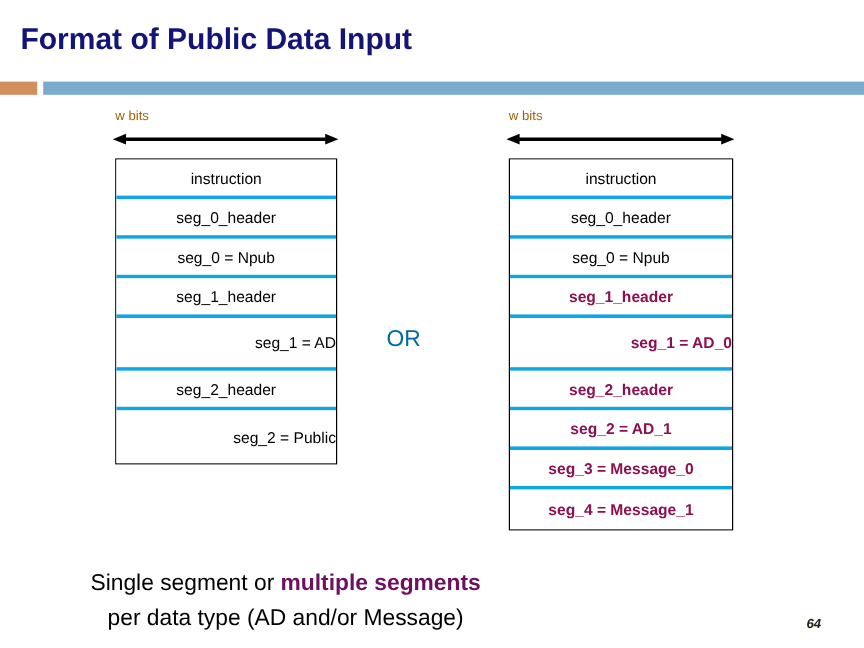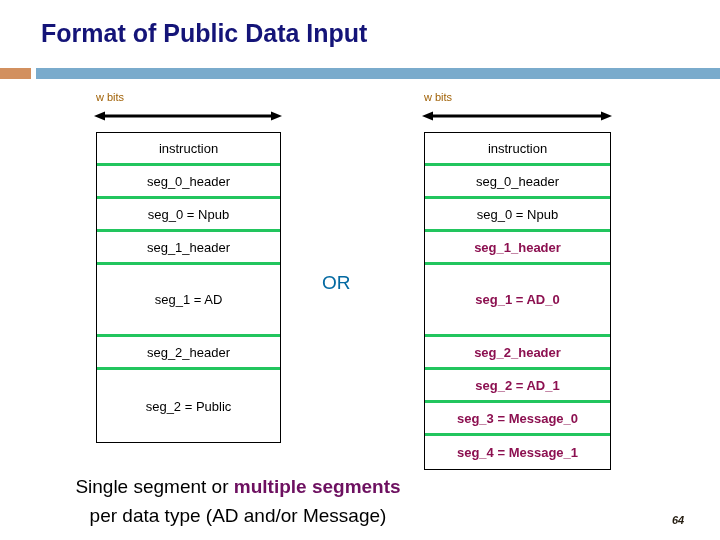--- a/index.html
+++ b/index.html
@@ -18,21 +18,20 @@
   
   #slide-title {
     position: absolute;
     left: 17px;
     top: 19px;
     font-size: 25px;
     font-weight: bold;
     color: #141478;
     letter-spacing: 0px;
     white-space: nowrap;
-    margin-left: 24px;
   }
 
   
   #divider {
     position: absolute;
     left: 0;
     top: 68px;
     width: 720px;
     height: 11px;
   }
@@ -75,32 +74,32 @@
     position: absolute;
     border: 1px solid #000000;
     background: #ffffff;
     box-sizing: border-box;
   }
   #table-left  { left: 96px;  top: 132px; width: 185px; }
   #table-right { left: 424px; top: 132px; width: 187px; }
 
   .seg-row {
     box-sizing: border-box;
-    border-bottom: 3px solid #22c55e;
+    border-bottom: 3px solid #0ea5e9;
     display: flex;
     align-items: center;
     justify-content: center;
     font-size: 13px;
     color: #000000;
     background: #ffffff;
     height: 33px;
     text-align: center;
   }
   .seg-row:last-child { border-bottom: none; }
-  .seg-row.tall { height: 72px; }
+  .seg-row.tall { height: 44px; justify-content: flex-end; }
   .seg-row.accent {
     color: #8c1050;
     font-weight: bold;
   }
 
   
   #or-label {
     position: absolute;
     left: 322px;
     top: 272px;

